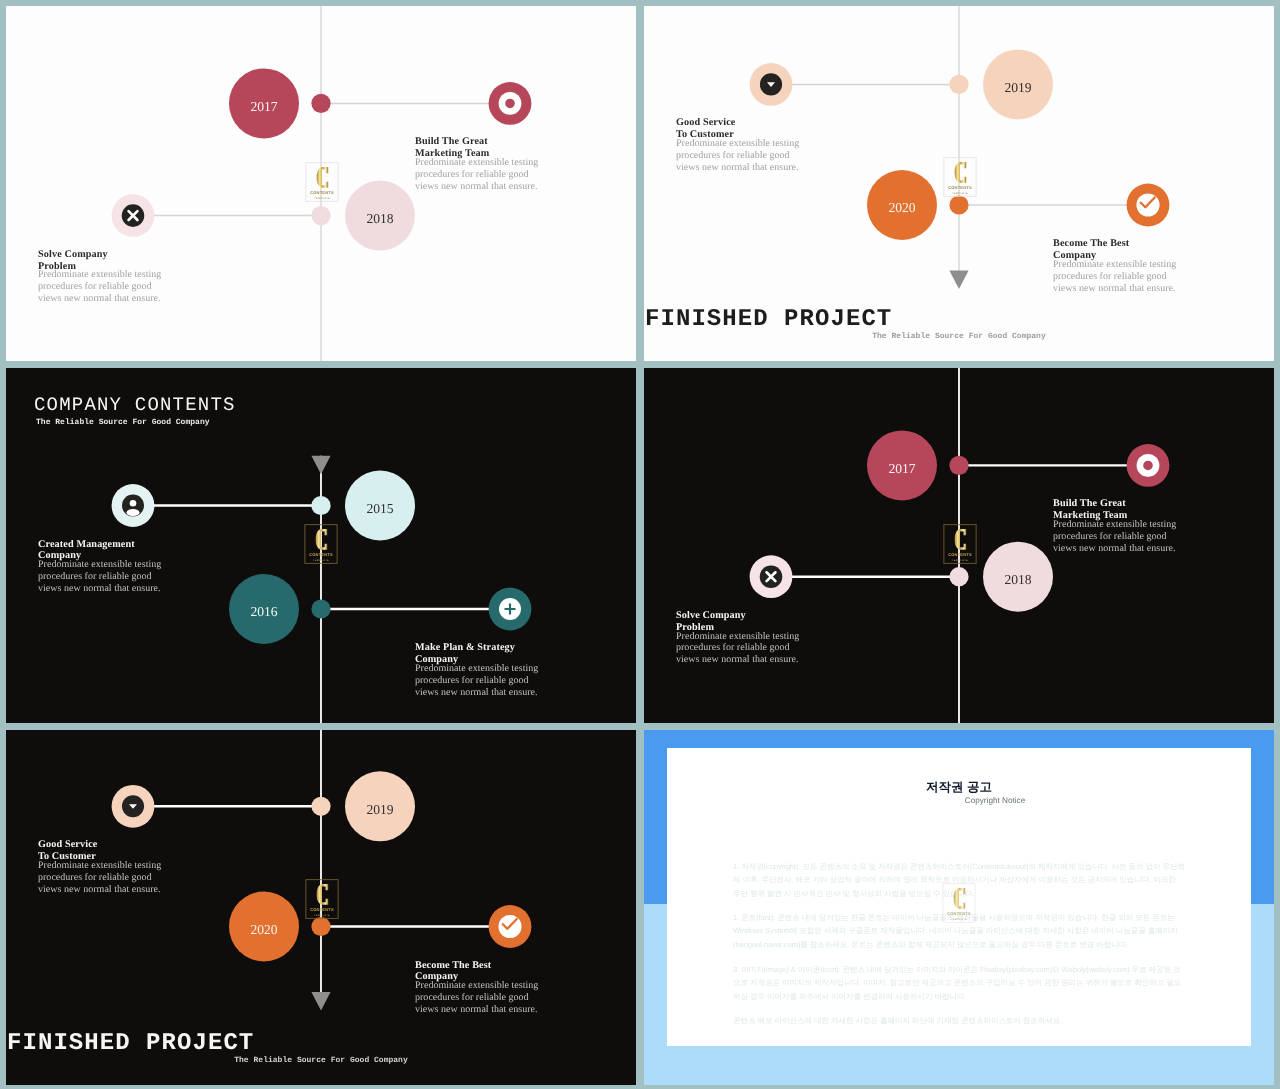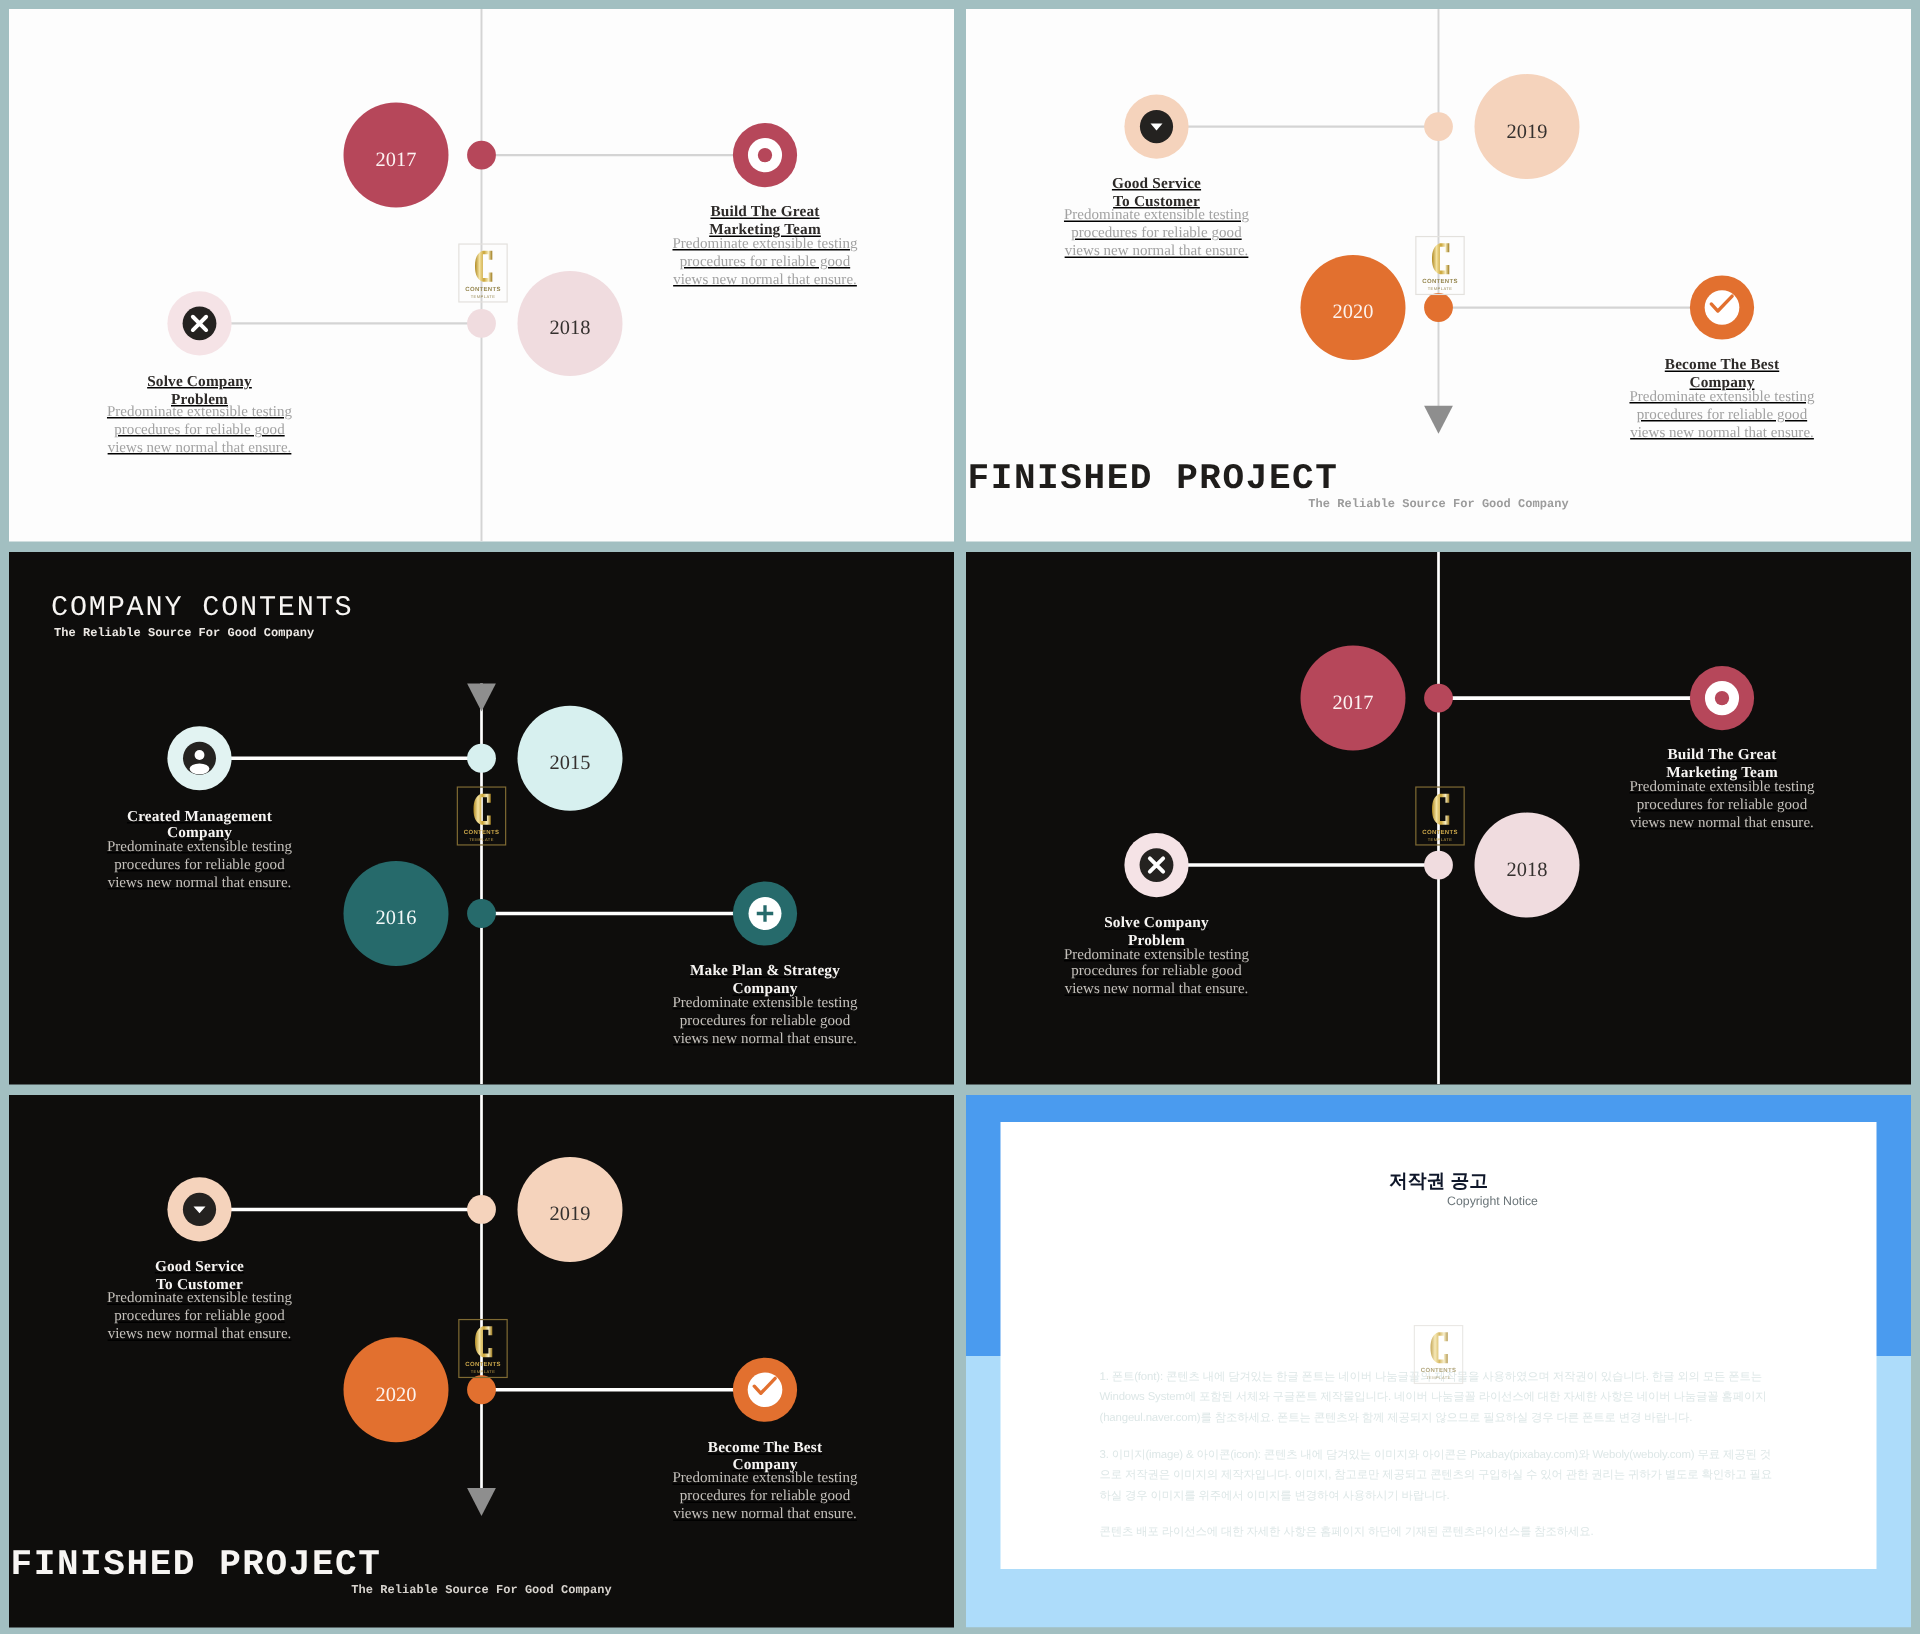--- a/index.html
+++ b/index.html
@@ -9,21 +9,21 @@
        -webkit-font-smoothing:antialiased;text-rendering:geometricPrecision;}
   .grid{position:absolute;left:0;top:0;width:1280px;height:1089px;}
   .slide{position:absolute;overflow:hidden;width:630px;height:355px;}
   .s1{left:6px;top:6px;}   .s2{left:644px;top:6px;}
   .s3{left:6px;top:368px;} .s4{left:644px;top:368px;}
   .s5{left:6px;top:730px;} .s6{left:644px;top:730px;}
   .light{background:#fdfdfd;}
   .dark{background:#0e0d0c;}
   .slide svg{position:absolute;left:0;top:0;}
 
-  .tb{position:absolute;text-align:center;text-decoration:underline;}
+  .tb{position:absolute;text-align:left;}
   .tb .ttl{font-family:"Liberation Serif",serif;font-weight:bold;
            font-size:10.2px;line-height:11.9px;letter-spacing:0.12px;}
   .tb .bd{font-family:"Liberation Serif",serif;font-size:10px;line-height:11.9px;
           letter-spacing:0.02px;margin-top:-3px;}
   .light .ttl{color:#2d2a28;} .light .bd{color:#a2a2a2;}
   .dark .ttl{color:#f6f4f2;}  .dark .bd{color:#c4c0bb;}
 
   .ftitle{position:absolute;width:100%;
           font-family:"Liberation Mono",monospace;font-size:24px;letter-spacing:1.05px;
           text-indent:1.05px;font-weight:bold;}
@@ -392,23 +392,24 @@
       </div>
      <div class="ftitle" style="top:300px;">FINISHED PROJECT</div>
       <div class="fsub" style="top:326px;">The Reliable Source For Good Company</div>
   </div>
     <div class="slide s6">
       <div class="cp-outer"></div>
       <div class="cp-band"></div>
       <div class="cp-card">
         <div class="cp-title-ko" style="top:31px;">저작권 공고</div>
         <div class="cp-title-en" style="top:48px;padding-left:36px;">Copyright Notice</div>
+        <div class="cp-p" style="left:66px;top:112px;width:452px;">1. 저작권(copyright): 모든 콘텐츠의 소유 및 저작권은 콘텐츠하이스토어(Contentstokeout)의 제작자에게 있습니다. 사전 동의 없이 무단복제 이후, 무단전사, 배포 기타 상업적 용어에 의하여 영리 목적으로 이용하시거나 제삼자에게 이용하는 것은 금지되어 있습니다. 이러한 무단 행위 발견 시 민사적인 민사 및 형사상의 사법을 받으실 수 있습니다.</div>
         <div class="cp-p" style="left:66px;top:163px;width:452px;">1. 폰트(font): 콘텐츠 내에 담겨있는 한글 폰트는 네이버 나눔글꼴의 제작물을 사용하였으며 저작권이 있습니다. 한글 외의 모든 폰트는 Windows System에 포함된 서체와 구글폰트 제작물입니다. 네이버 나눔글꼴 라이선스에 대한 자세한 사항은 네이버 나눔글꼴 홈페이지(hangeul.naver.com)를 참조하세요. 폰트는 콘텐츠와 함께 제공되지 않으므로 필요하실 경우 다른 폰트로 변경 바랍니다.</div>
         <div class="cp-p" style="left:66px;top:215px;width:452px;">3. 이미지(image) &amp; 아이콘(icon): 콘텐츠 내에 담겨있는 이미지와 아이콘은 Pixabay(pixabay.com)와 Weboly(weboly.com) 무료 제공된 것으로 저작권은 이미지의 제작자입니다. 이미지, 참고로만 제공되고 콘텐츠의 구입하실 수 있어 관한 권리는 귀하가 별도로 확인하고 필요하실 경우 이미지를 위주에서 이미지를 변경하여 사용하시기 바랍니다.</div>
-        <div class="cp-p" style="left:66px;top:266px;width:452px;">콘텐츠 배포 라이선스에 대한 자세한 사항은 홈페이지 하단에 기재된 콘텐츠라이선스를 참조하세요.</div>
+        <div class="cp-p" style="left:66px;top:266px;width:452px;">콘텐츠 배포 라이선스에 대한 자세한 사항은 홈페이지 하단에 기재된 콘텐츠하이스토어 참조하세요.</div>
       </div>
       <svg width="630" height="355" viewBox="0 0 630 355" style="position:absolute;left:0;top:0;opacity:0.75;">
   <g>
    <defs>
             <linearGradient id="wmg6" x1="0" y1="0" x2="1" y2="0">
      <stop offset="0%" stop-color="#b08a22"></stop>
               <stop offset="26%" stop-color="#f4e2a0"></stop>
      <stop offset="52%" stop-color="#caa436"></stop>
               <stop offset="78%" stop-color="#f7ecbe"></stop>
      <stop offset="100%" stop-color="#9d7a1c"></stop>

